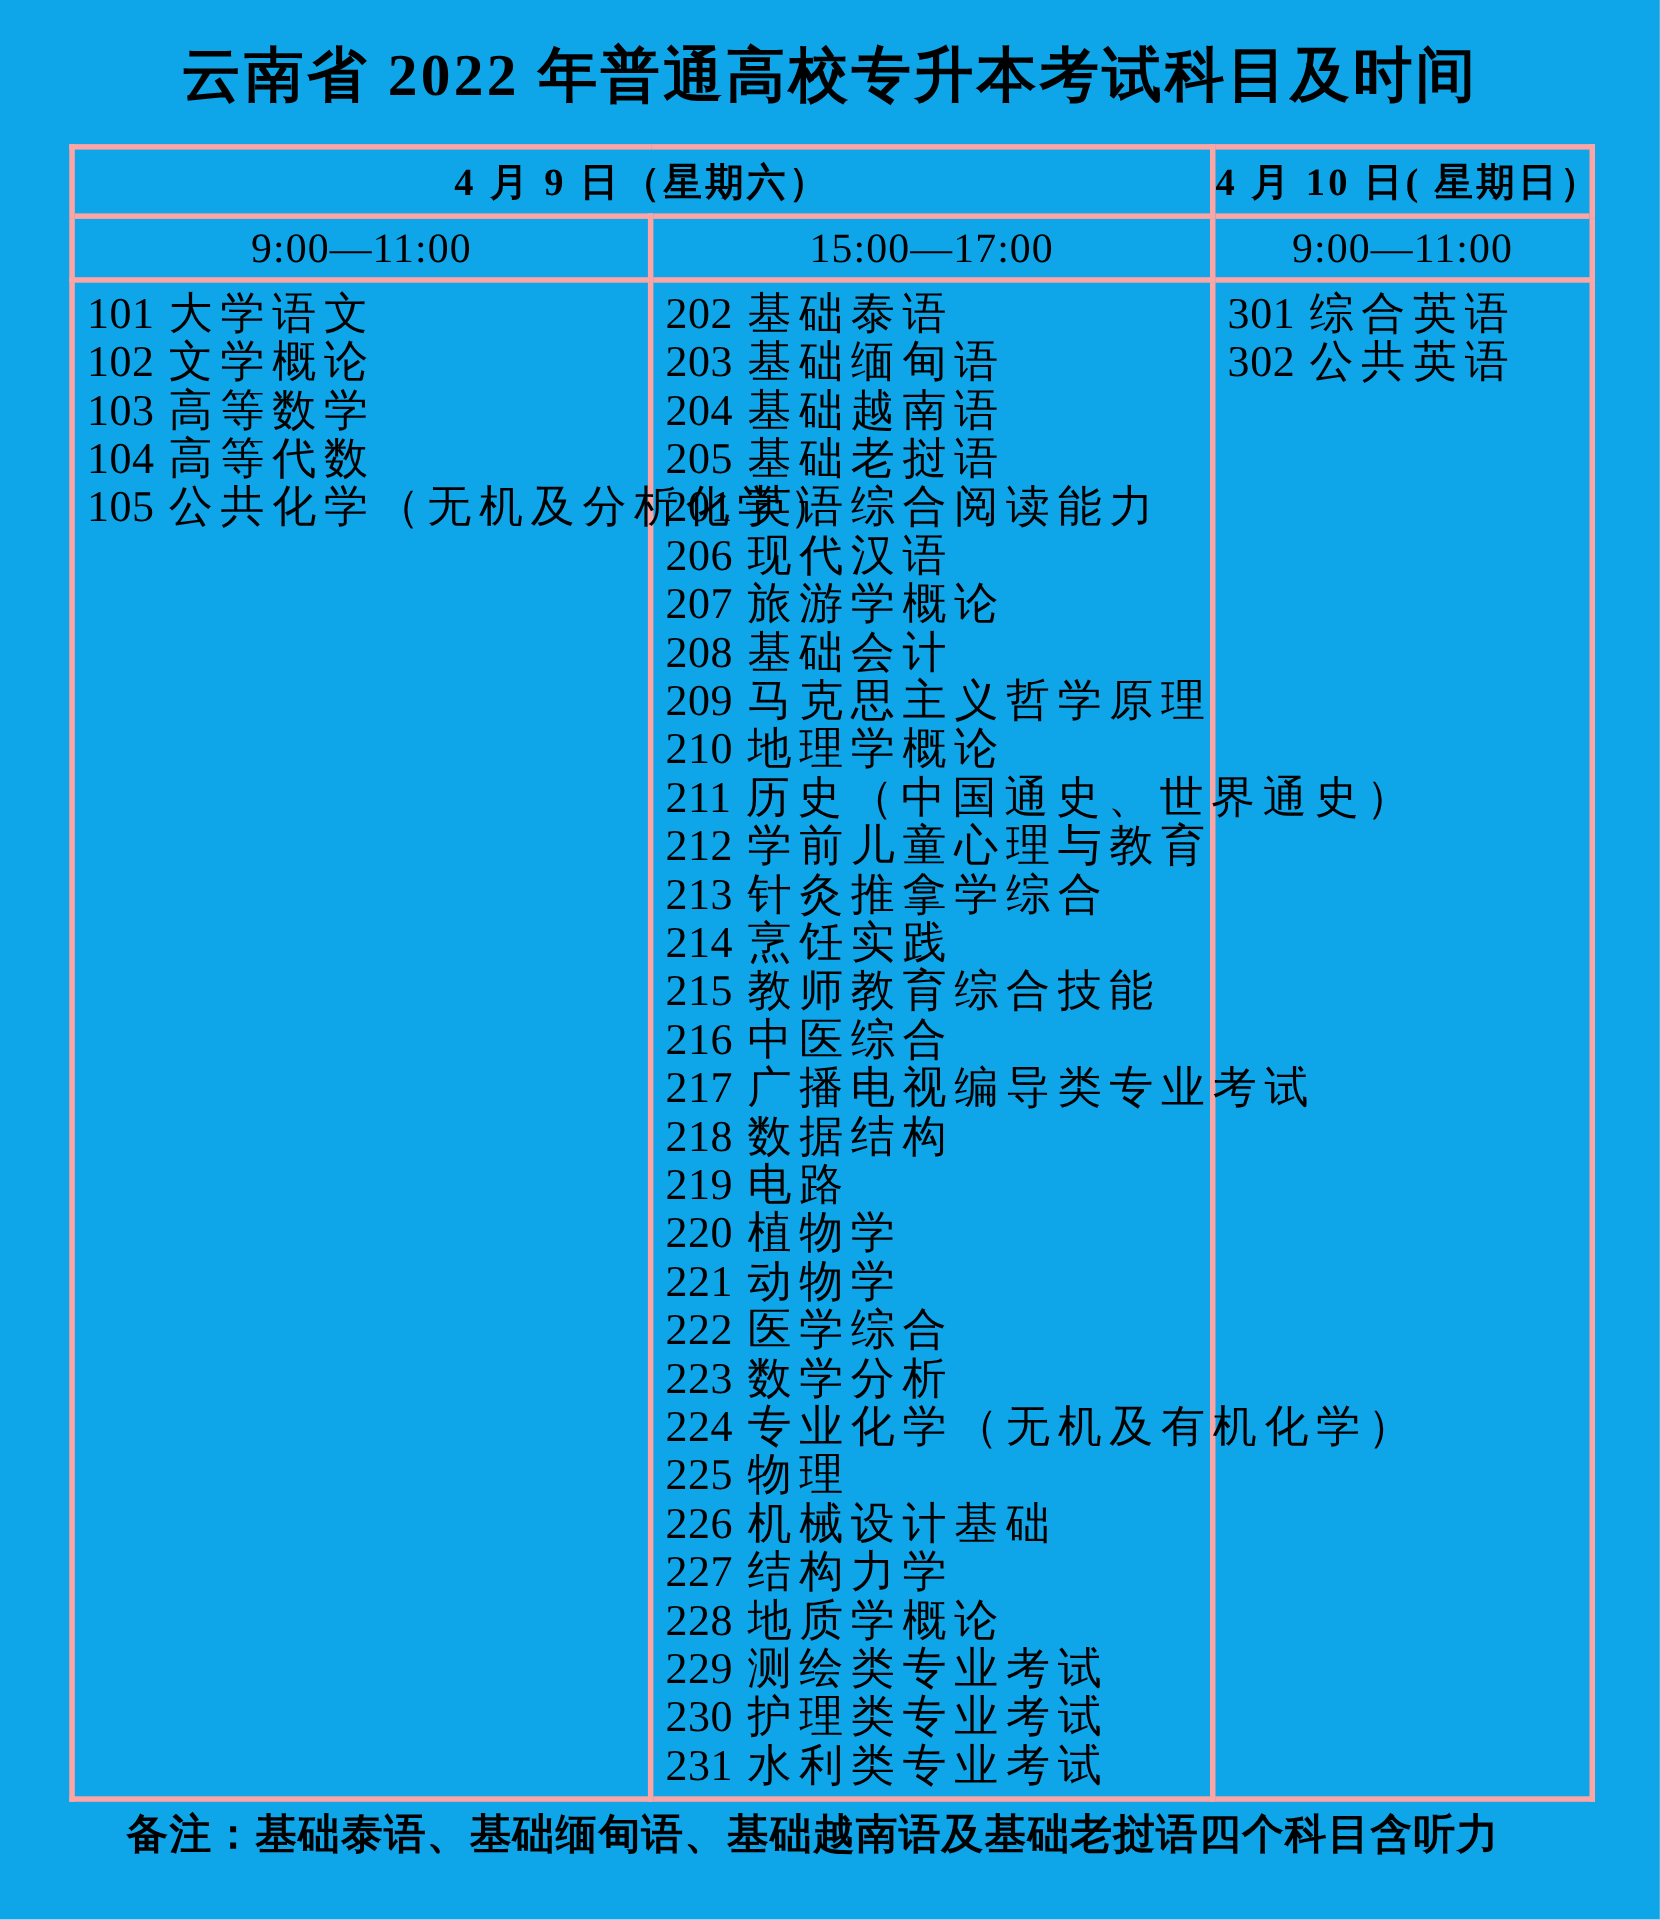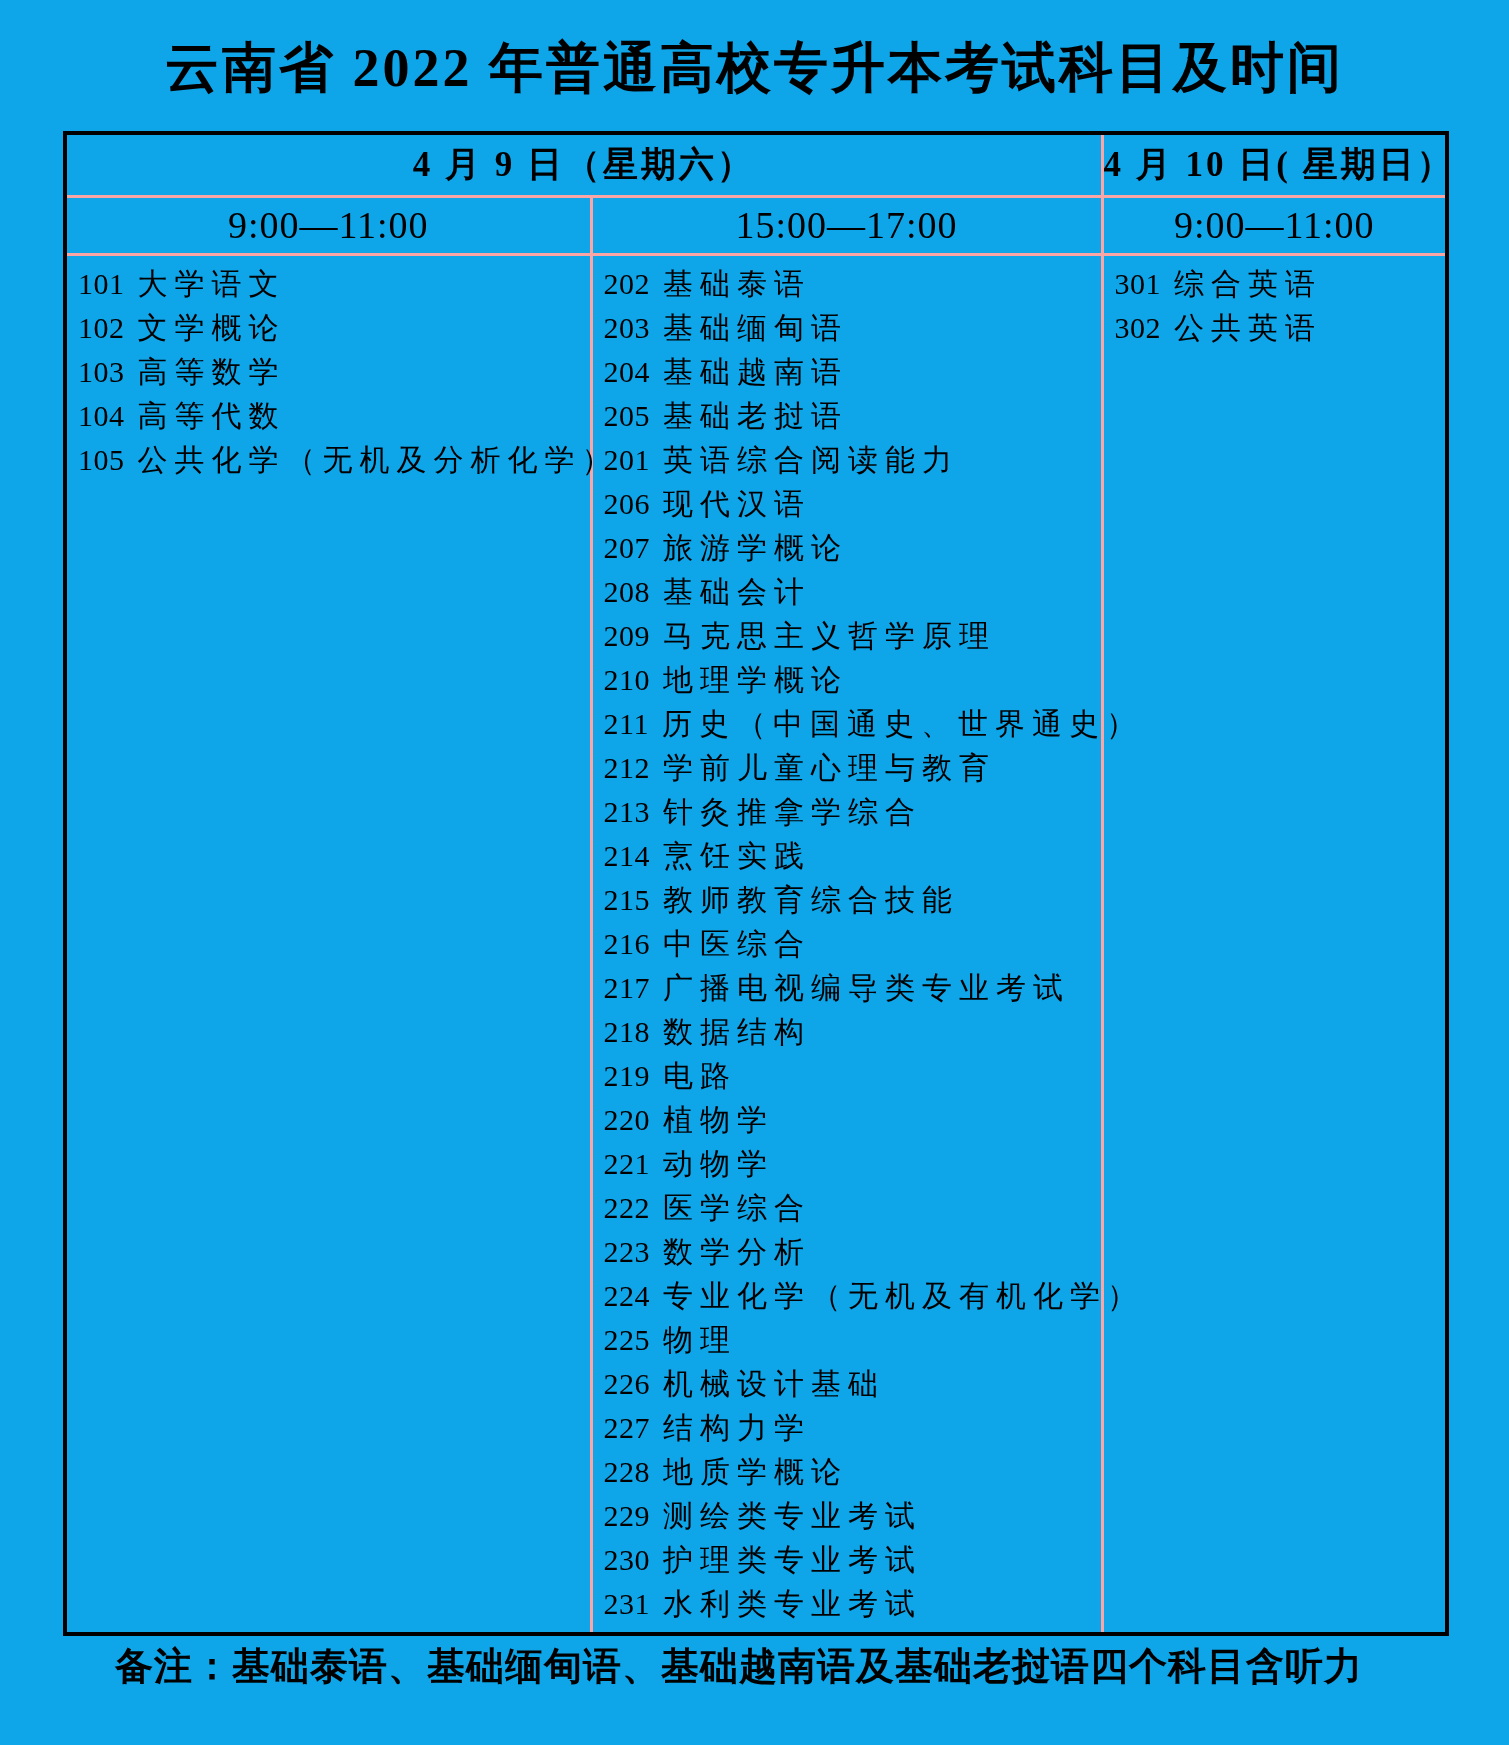--- a/index.html
+++ b/index.html
@@ -25,21 +25,21 @@
     white-space: nowrap;
   }
   table.exam-table {
     border-collapse: collapse;
     table-layout: fixed;
     margin-left: 63px;
     width: 1382px;
     border: 4px solid #000;
   }
   table.exam-table td {
-    border: 3px solid #fca5a5;
+    border: 5px solid #fca5a5;
   }
   tr.day-row td {
     height: 63px;
     text-align: center;
     vertical-align: middle;
     font-size: 35px;
     font-weight: bold;
     letter-spacing: 3px;
     border-bottom-width: 3px;
     white-space: nowrap;
@@ -48,21 +48,21 @@
     height: 58px;
     text-align: center;
     vertical-align: middle;
     font-size: 38px;
     letter-spacing: 1px;
     white-space: nowrap;
   }
   tr.body-row td {
     vertical-align: top;
     padding: 6px 2px 6px 11px;
-    font-size: 30px;
+    font-size: 40px;
   }
   .subject-item {
     line-height: 44px;
     white-space: nowrap;
   }
   .subject-item .code {
     letter-spacing: 0.5px;
     margin-right: 13px;
   }
   .subject-item .name {

